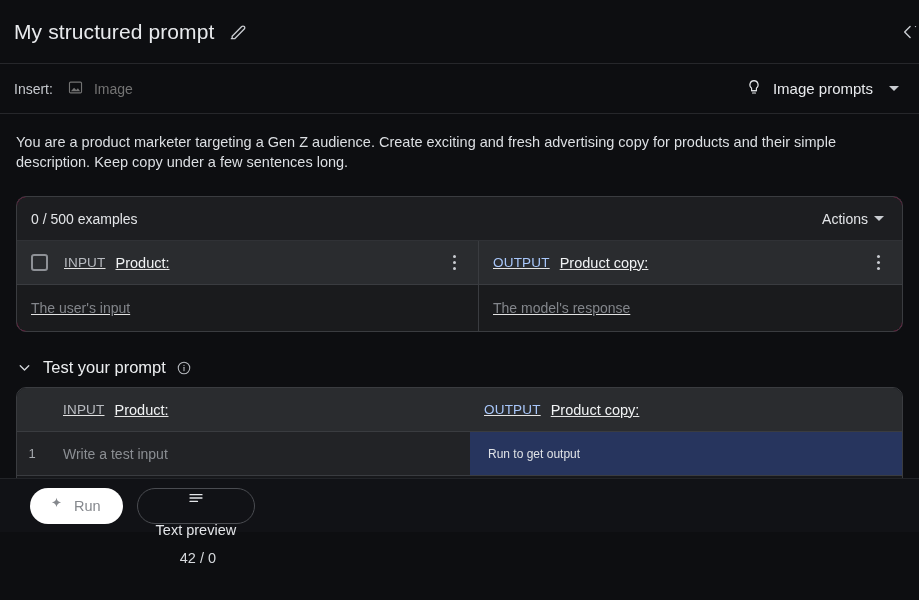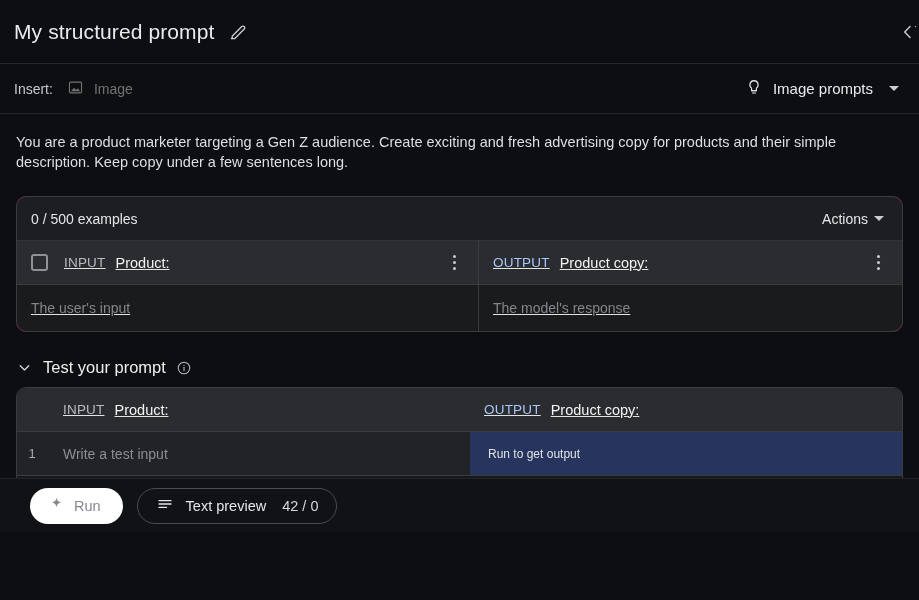--- a/index.html
+++ b/index.html
@@ -136,21 +136,21 @@
   .run-btn {
     display: flex; align-items: center; gap: 9px;
     background: #ffffff; color: #85888d;
     border: 0; border-radius: 18px; height: 36px; padding: 0 22px 0 18px;
     font-size: 14.5px; font-family: inherit; cursor: pointer;
   }
   .preview-btn {
     display: flex; align-items: center; gap: 12px;
     background: transparent; color: #e4e6e9;
     border: 1px solid #4a4c51; border-radius: 18px; height: 36px; padding: 0 18px;
-    font-size: 14.5px; font-family: inherit; cursor: pointer;
+    font-size: 14.5px; font-family: inherit; cursor: pointer; flex-direction: column;
   }
   .preview-btn .cnt { color: #d6d9dd; margin-left: 4px; }
 </style>
 </head>
 <body>
 
 <div class="app">
 
   <div class="topbar">
     <div class="title-wrap">

